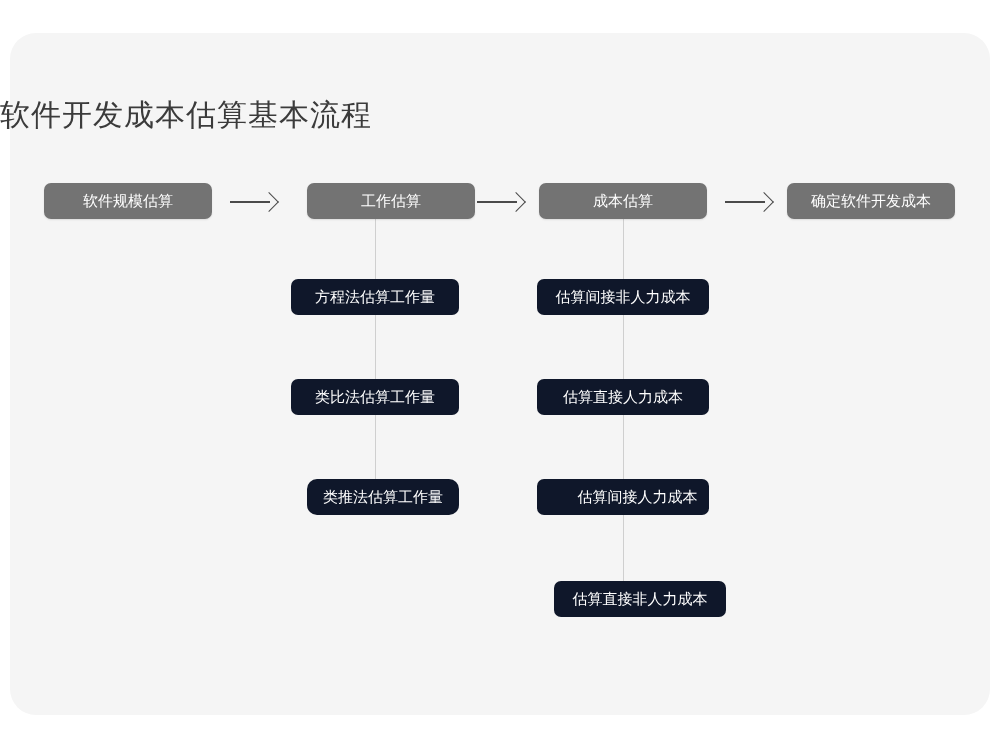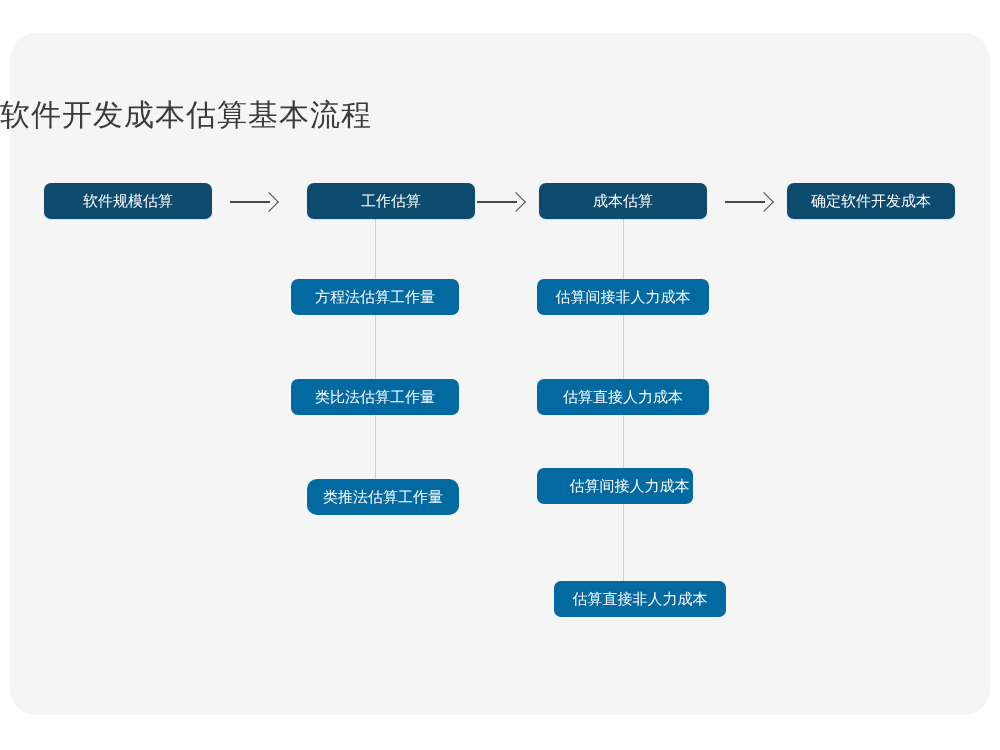--- a/index.html
+++ b/index.html
@@ -50,28 +50,28 @@
   .node {
     position: absolute;
     box-sizing: border-box;
     display: flex;
     align-items: center;
     justify-content: center;
     border-radius: 7px;
     white-space: nowrap;
   }
   .node.primary {
-    background: #0c4a6e;
+    background: #737373;
     color: #ffffff;
     font-size: 15px;
     height: 36px;
     box-shadow: 0 1px 2px rgba(0,0,0,0.10);
   }
   .node.secondary {
-    background: #0369a1;
+    background: #0f172a;
     color: #ffffff;
     font-size: 15px;
     height: 36px;
     border-radius: 7px;
   }
   
   .arrow {
     position: absolute;
     height: 20px;
     width: 48px;
@@ -151,21 +151,21 @@
   </div>
 
   <div class="node secondary" style="left:537px; top:279px; width:172px;">
     <span>估算间接非人力成本</span>
   </div>
 
   <div class="node secondary" style="left:537px; top:379px; width:172px;">
     <span>估算直接人力成本</span>
   </div>
 
-  <div class="node secondary" style="left:537px; top:468px; width:156px;padding-left:29px;">
+  <div class="node secondary" style="left:537px; top:479px; width:172px;padding-left:29px;">
     <span>估算间接人力成本</span>
   </div>
 
   <div class="node secondary" style="left:537px; top:581px; width:172px;margin-left:17px;">
     <span>估算直接非人力成本</span>
   </div>
 
 </div>
 
 </body></html>

